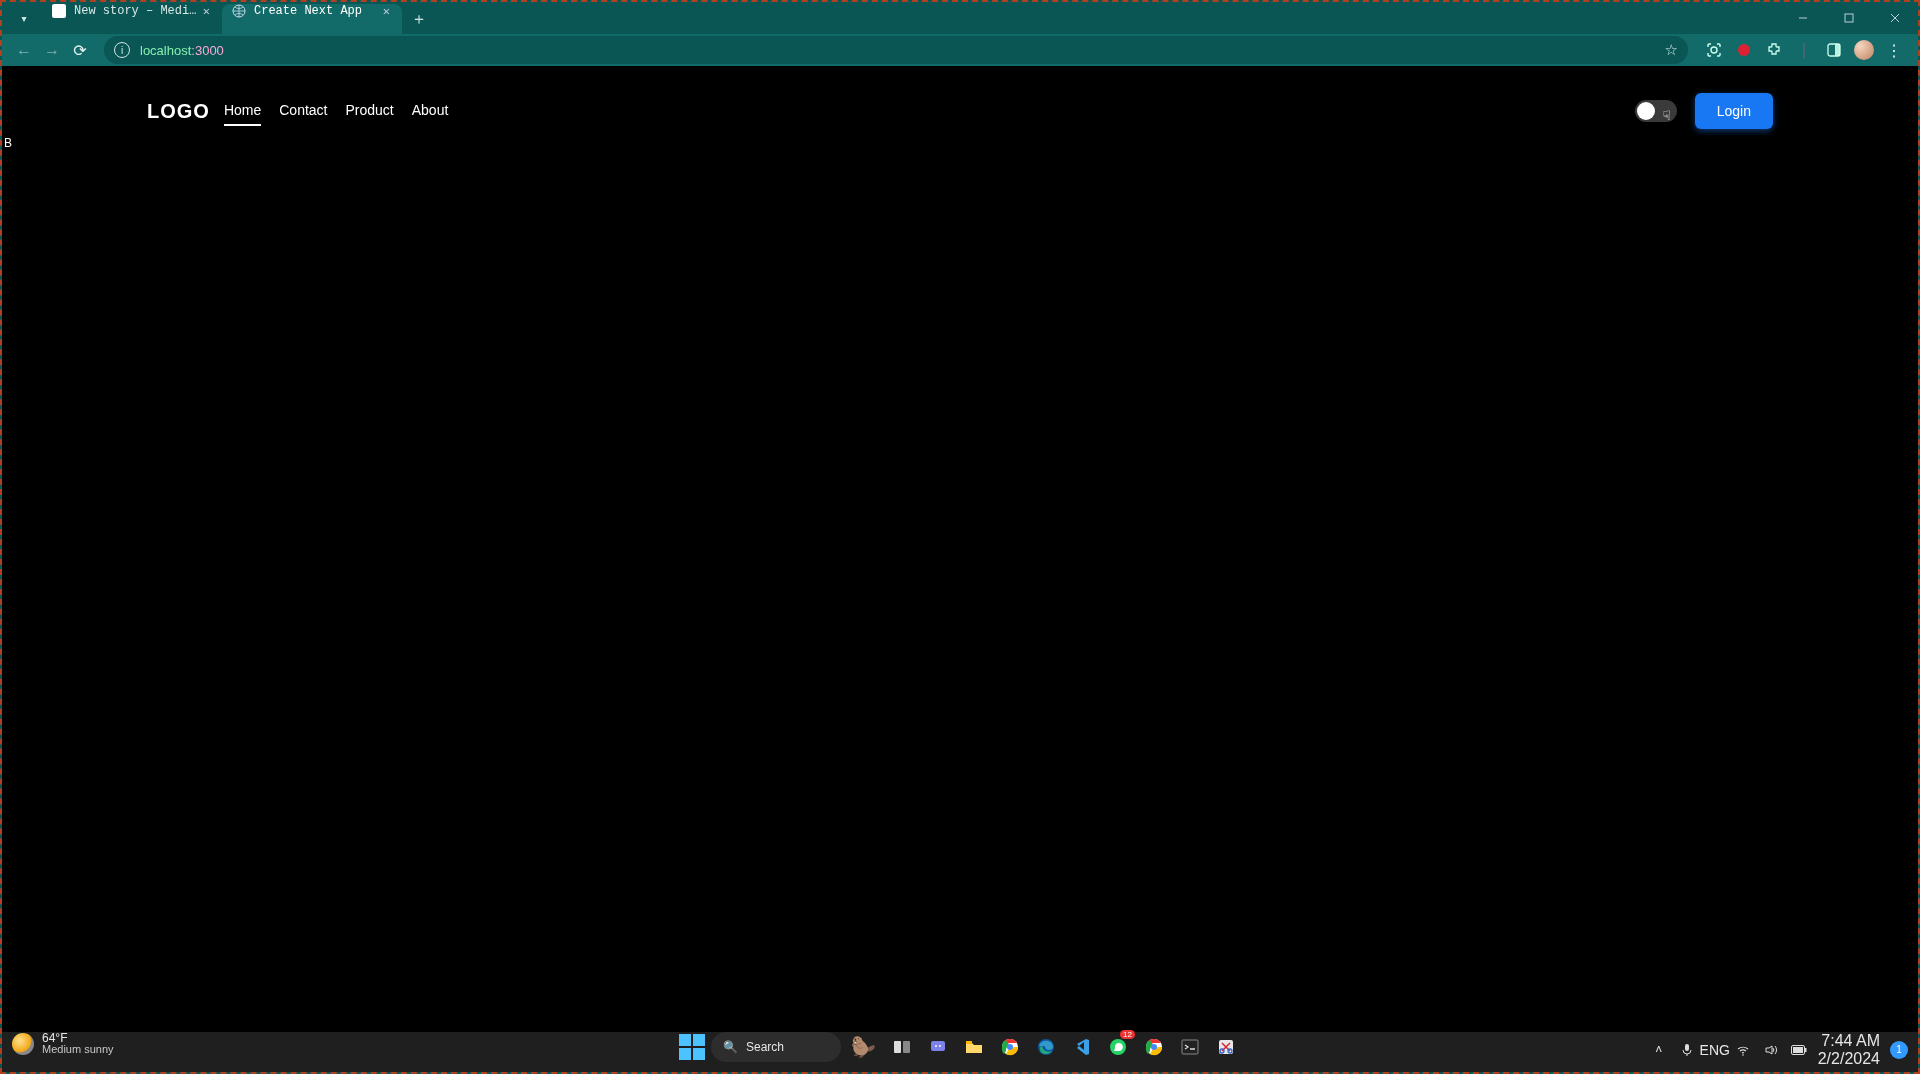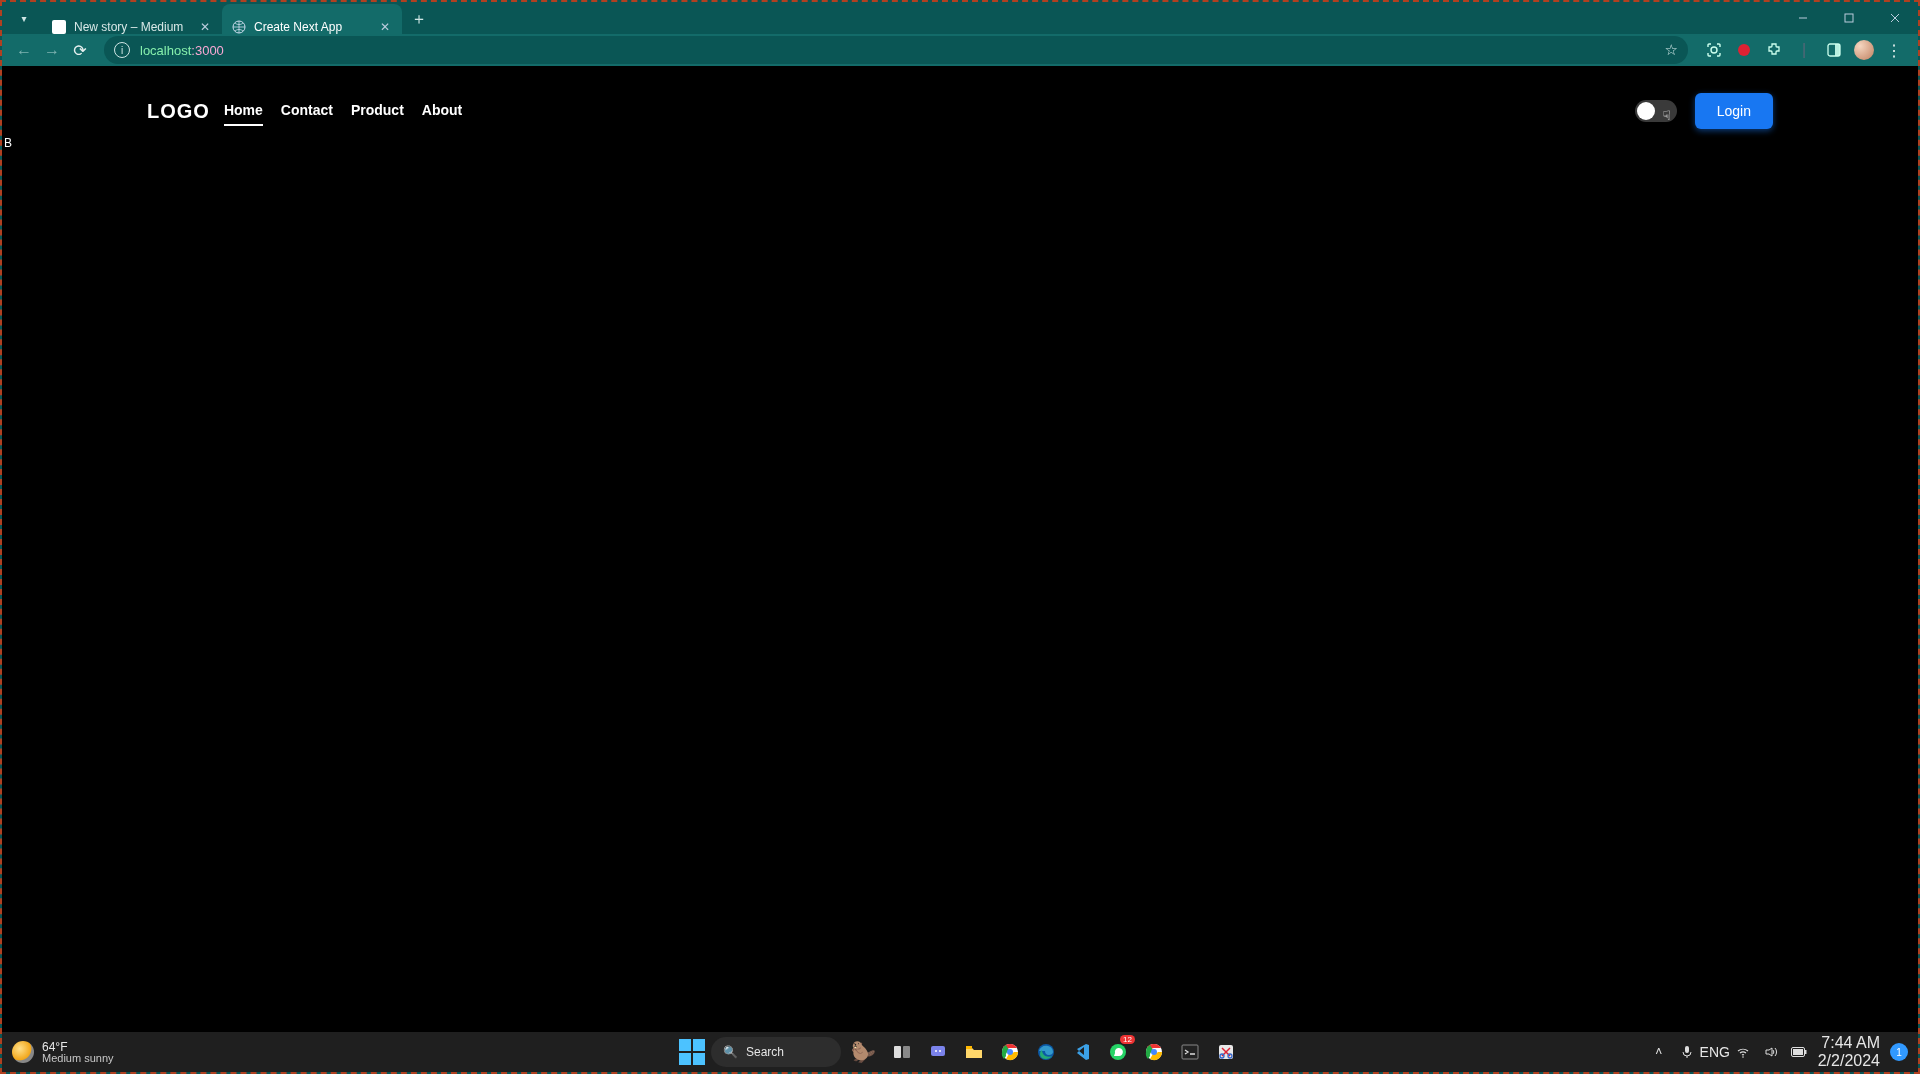--- a/index.html
+++ b/index.html
@@ -29,27 +29,28 @@
   .dropdown-btn {
     width: 24px; height: 24px;
     display: flex; align-items: center; justify-content: center;
     color: #cfe6e5;
     font-size: 10px;
     margin: 0 6px 4px 6px;
     cursor: pointer;
   }
   .tab {
     height: 30px;
-    display: flex; align-items: flex-end;
+    display: flex; align-items: flex-start;
     padding: 0 10px;
     font-size: 12px;
     color: #d8e8e7;
     min-width: 180px;
     max-width: 180px;
     position: relative;
+    font-family: Liberation Mono, monospace;
   }
   .tab.active {
     background: #136b69;
     border-top-left-radius: 8px;
     border-top-right-radius: 8px;
     color: #ffffff;
   }
   .tab .favicon { width: 14px; height: 14px; margin-right: 8px; display:inline-flex; align-items:center; justify-content:center;}
   .tab .title { flex: 1; white-space: nowrap; overflow: hidden; text-overflow: ellipsis; }
   .tab .close { font-size: 12px; color: #bcd; padding: 0 2px; cursor:pointer;}
@@ -108,21 +109,20 @@
     font-size: 20px;
     letter-spacing: 1px;
     margin-right: 14px;
   }
   .nav { display:flex; gap:18px; }
   .nav-item {
     font-size: 14px;
     padding: 6px 0;
     cursor: pointer;
     color:#fff;
-    font-weight:bold;
   }
   .nav-item.active { border-bottom: 2px solid #fff; }
   .spacer { flex: 1; }
   .toggle {
     width: 42px; height: 22px; border-radius: 12px;
     background: #3a3a3a;
     position: relative; cursor: pointer; margin-right: 18px;
   }
   .toggle .knob {
     position: absolute; left: 2px; top: 2px;
@@ -146,21 +146,21 @@
     position: absolute;
     left: 2px; top: 70px;
     font-size: 12px; color:#fff;
   }
 
   
   .taskbar {
     position: absolute; left:0; bottom:0; right:0;
     height: 40px;
     background: #1f1f1f;
-    display: flex; align-items: center;
+    display: flex; align-items: flex-start;
     color:#e6e6e6;
     font-size:12px;
   }
   .weather { display:flex; align-items:center; gap:8px; padding:0 10px; }
   .weather .wicon { width:22px; height:22px; border-radius:50%; background: radial-gradient(circle at 35% 35%, #ffe08a, #f2a71b 55%, #888 60%);}
   .weather .wtxt { display:flex; flex-direction:column; line-height:1;}
   .weather .wtxt .temp{font-size:12px;}
   .weather .wtxt .cond{font-size:11px; color:#c8c8c8;}
   .tb-center { position:absolute; left:50%; transform:translateX(-50%); display:flex; align-items:center; gap:6px;}
   .start { width:26px; height:26px; display:grid; grid-template-columns:1fr 1fr; grid-template-rows:1fr 1fr; gap:2px; cursor:pointer;}

